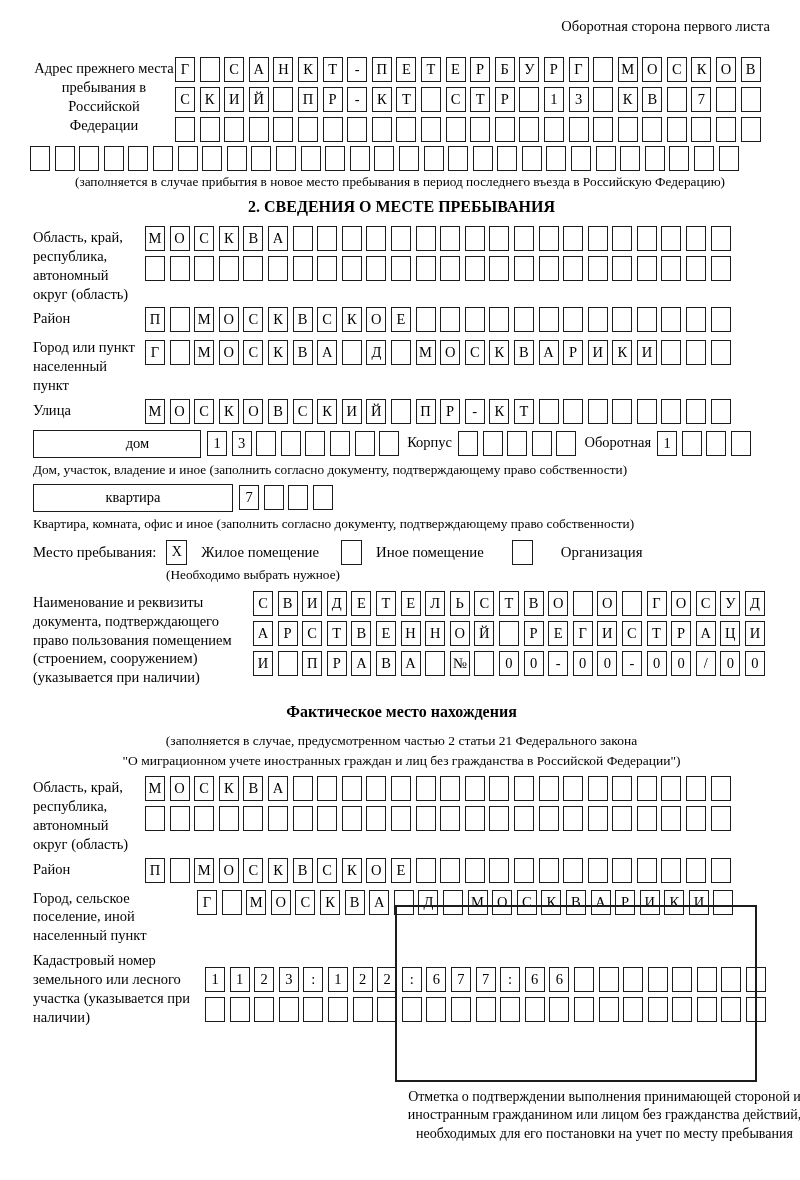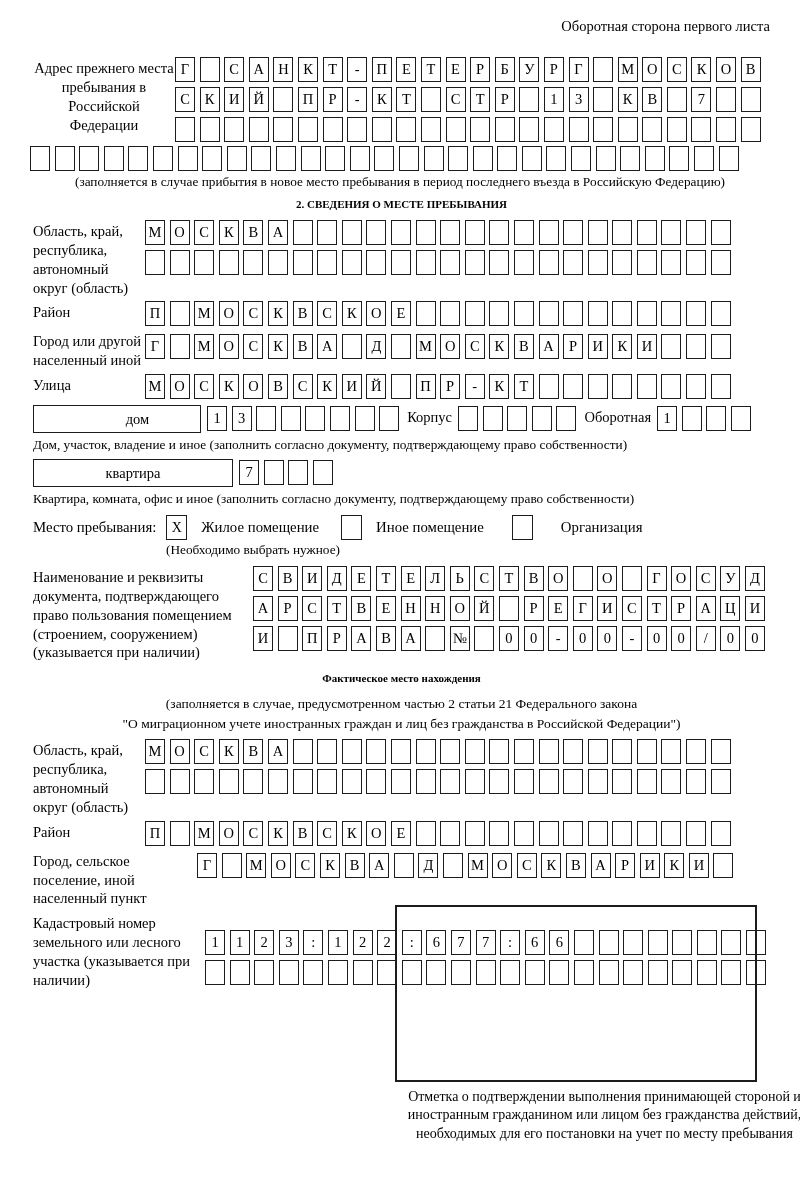--- a/index.html
+++ b/index.html
@@ -24,21 +24,21 @@
   .cellcol { display:flex; flex-direction:column; gap:5px; }
   .cellrow { display:flex; gap:4.6px; }
   .cell {
     width:20px; height:25px; flex:0 0 20px;
     border:1.6px solid #1c1c1c;
     display:flex; align-items:center; justify-content:center;
     font-size:14.5px; font-family:"Liberation Serif",serif;
   }
   .caption { font-size:13.3px; margin:3px 0 6px 0; }
   .caption.center { text-align:center; margin-left:-3px; }
-  .sect-title { text-align:center; font-weight:bold; font-size:11px; margin:8px 0 10px 0; }
+  .sect-title { text-align:center; font-weight:bold; font-size:16px; margin:8px 0 10px 0; }
 
   .labelbox {
     border:1.6px solid #1c1c1c; height:28px;
     display:flex; align-items:center; justify-content:center;
     font-size:14.5px;
   }
   .labelbox.dom { width:168px;padding-left:41px; }
   .labelbox.kvart { width:200px; }
   .inline-lbl { font-size:14.5px; padding:4px 6px 0 8px; white-space:nowrap; }
 
@@ -49,21 +49,21 @@
     font-size:14px; margin:0 14px 0 10px; flex:0 0 21px;
   }
   .chk-note { text-align:center; font-size:13.3px; width:440px; margin:2px 0 8px 0; }
 
   .fact-cap { text-align:center; font-size:13.5px; line-height:1.45; margin-bottom:6px; }
 
   .confirm-wrap { position:absolute; left:395px; top:905px; width:419px; }
   .confirm-box { width:362px; height:177px; border:2px solid #1c1c1c; }
   .confirm-cap { font-size:14px; text-align:center; line-height:1.32; margin-top:6px; }
 
-  .mt6 { margin-top:6px; } .mt10 { margin-top:10px; }
+  .mt6 { margin-top:6px; } .mt10 { margin-top:16px; }
 </style>
 </head>
 <body>
 
 <div class="page">
 
   <div class="hdr-note">Оборотная сторона первого листа</div>
 
   <div class="formrow">
     <div class="lbl w142">Адрес прежнего места пребывания в Российской Федерации</div>
@@ -265,21 +265,21 @@
         <div class="cell"></div>
         <div class="cell"></div>
         <div class="cell"></div>
         <div class="cell"></div>
         <div class="cell"></div>
         <div class="cell"></div>
       </div>
   </div>
 
   <div class="formrow">
-    <div class="lbl w112">Город или другой населенный иной</div>
+    <div class="lbl w112">Город или пункт населенный пункт</div>
     <div class="cellrow" style="padding-top:4px;">
         <div class="cell">Г</div>
         <div class="cell"></div>
         <div class="cell">М</div>
         <div class="cell">О</div>
         <div class="cell">С</div>
         <div class="cell">К</div>
         <div class="cell">В</div>
         <div class="cell">А</div>
         <div class="cell"></div>

